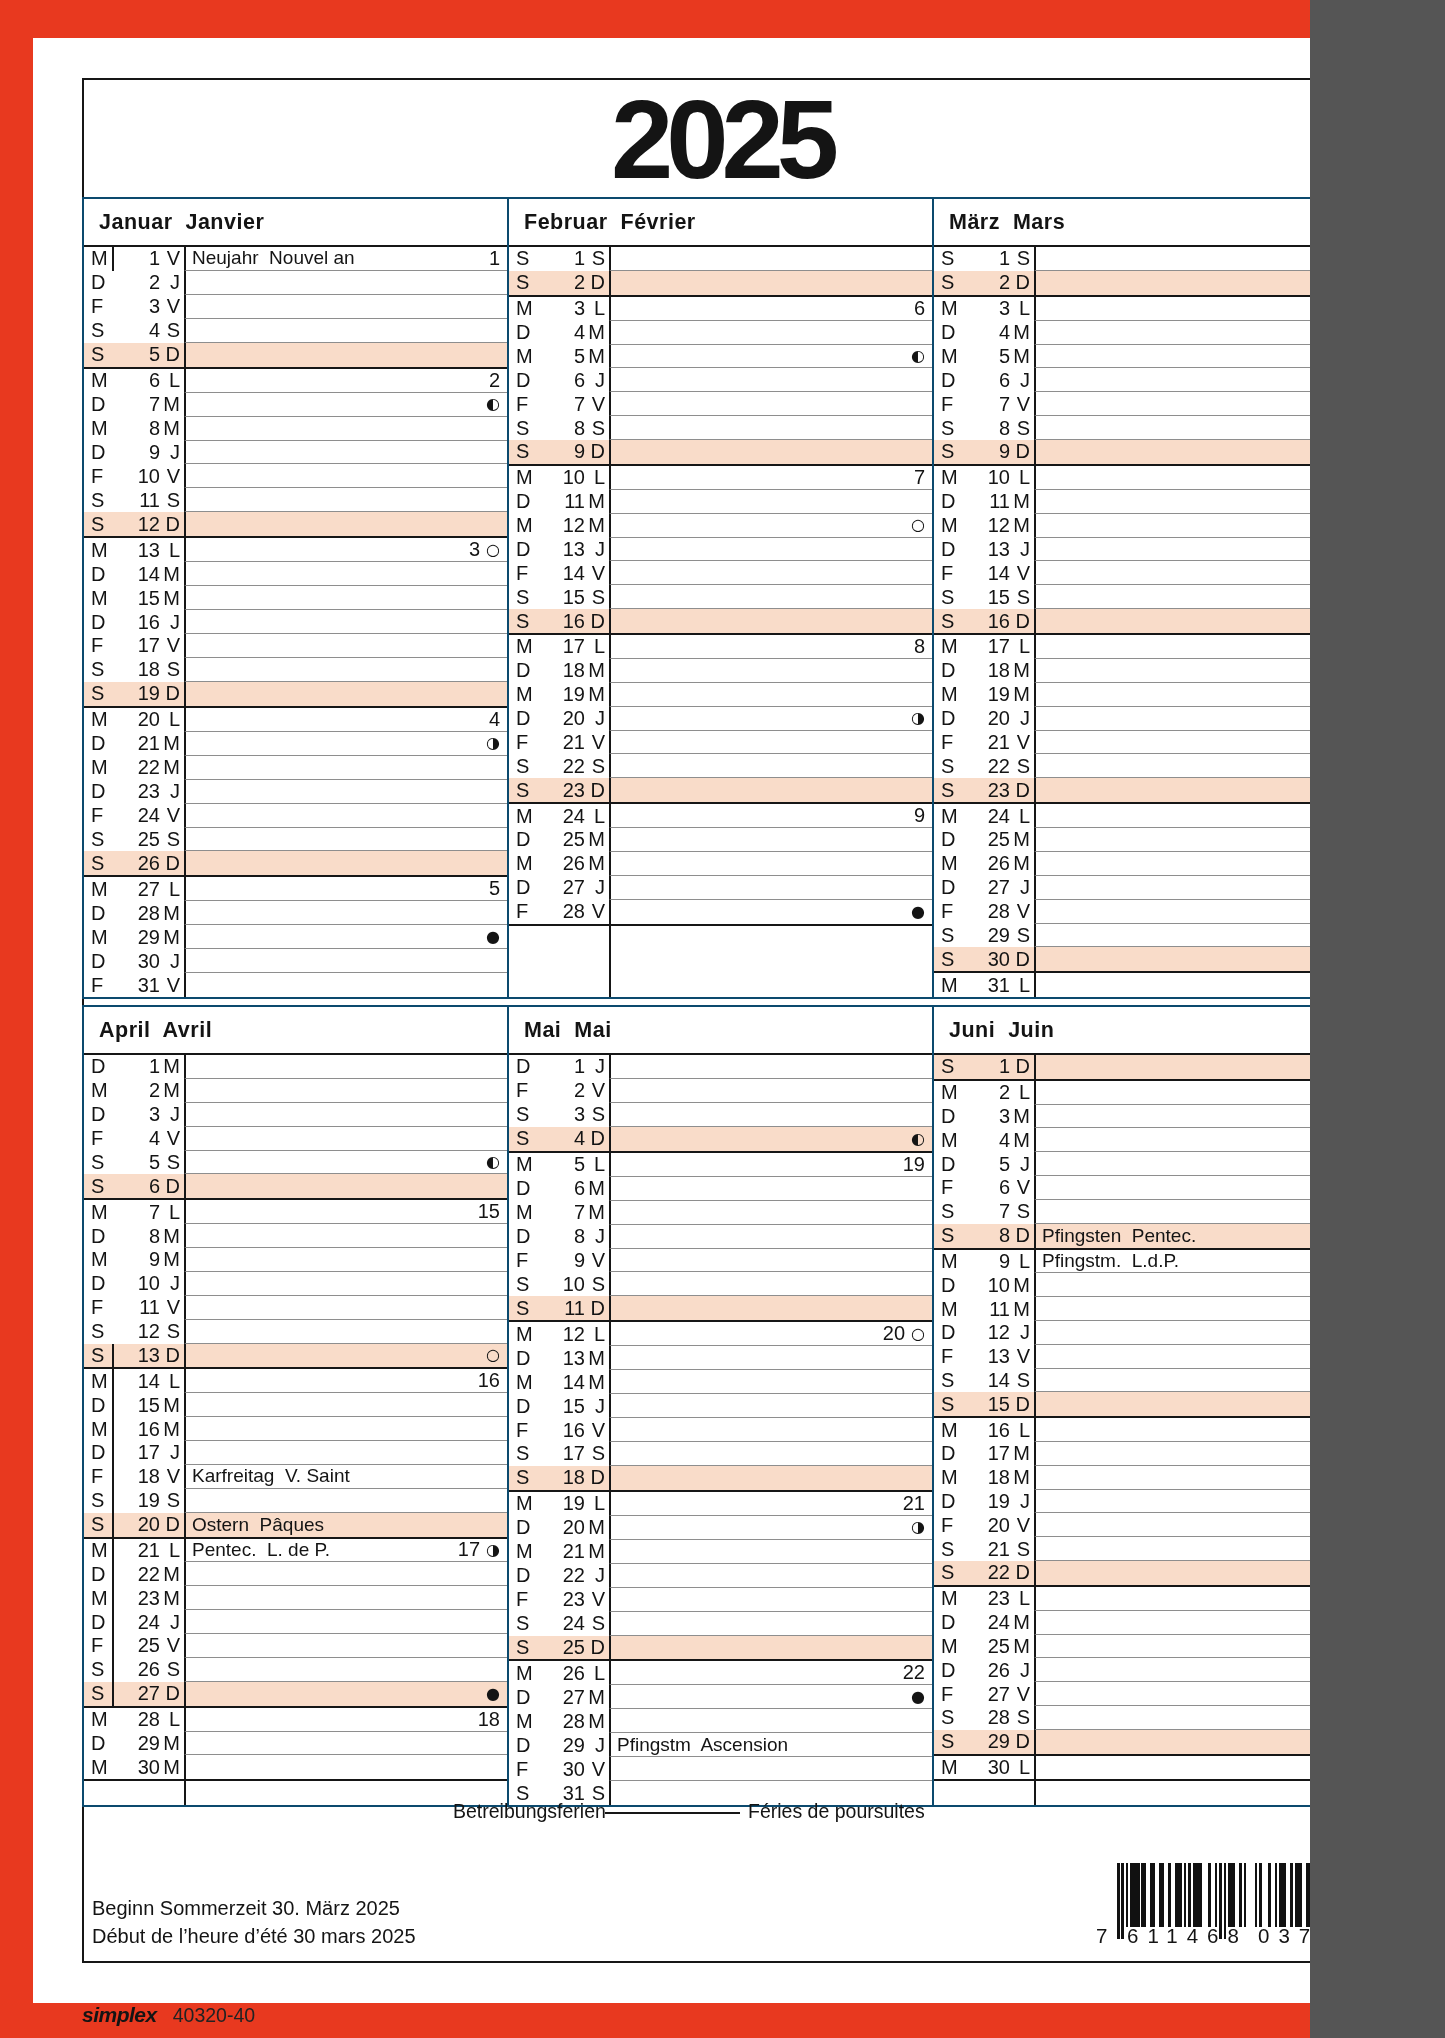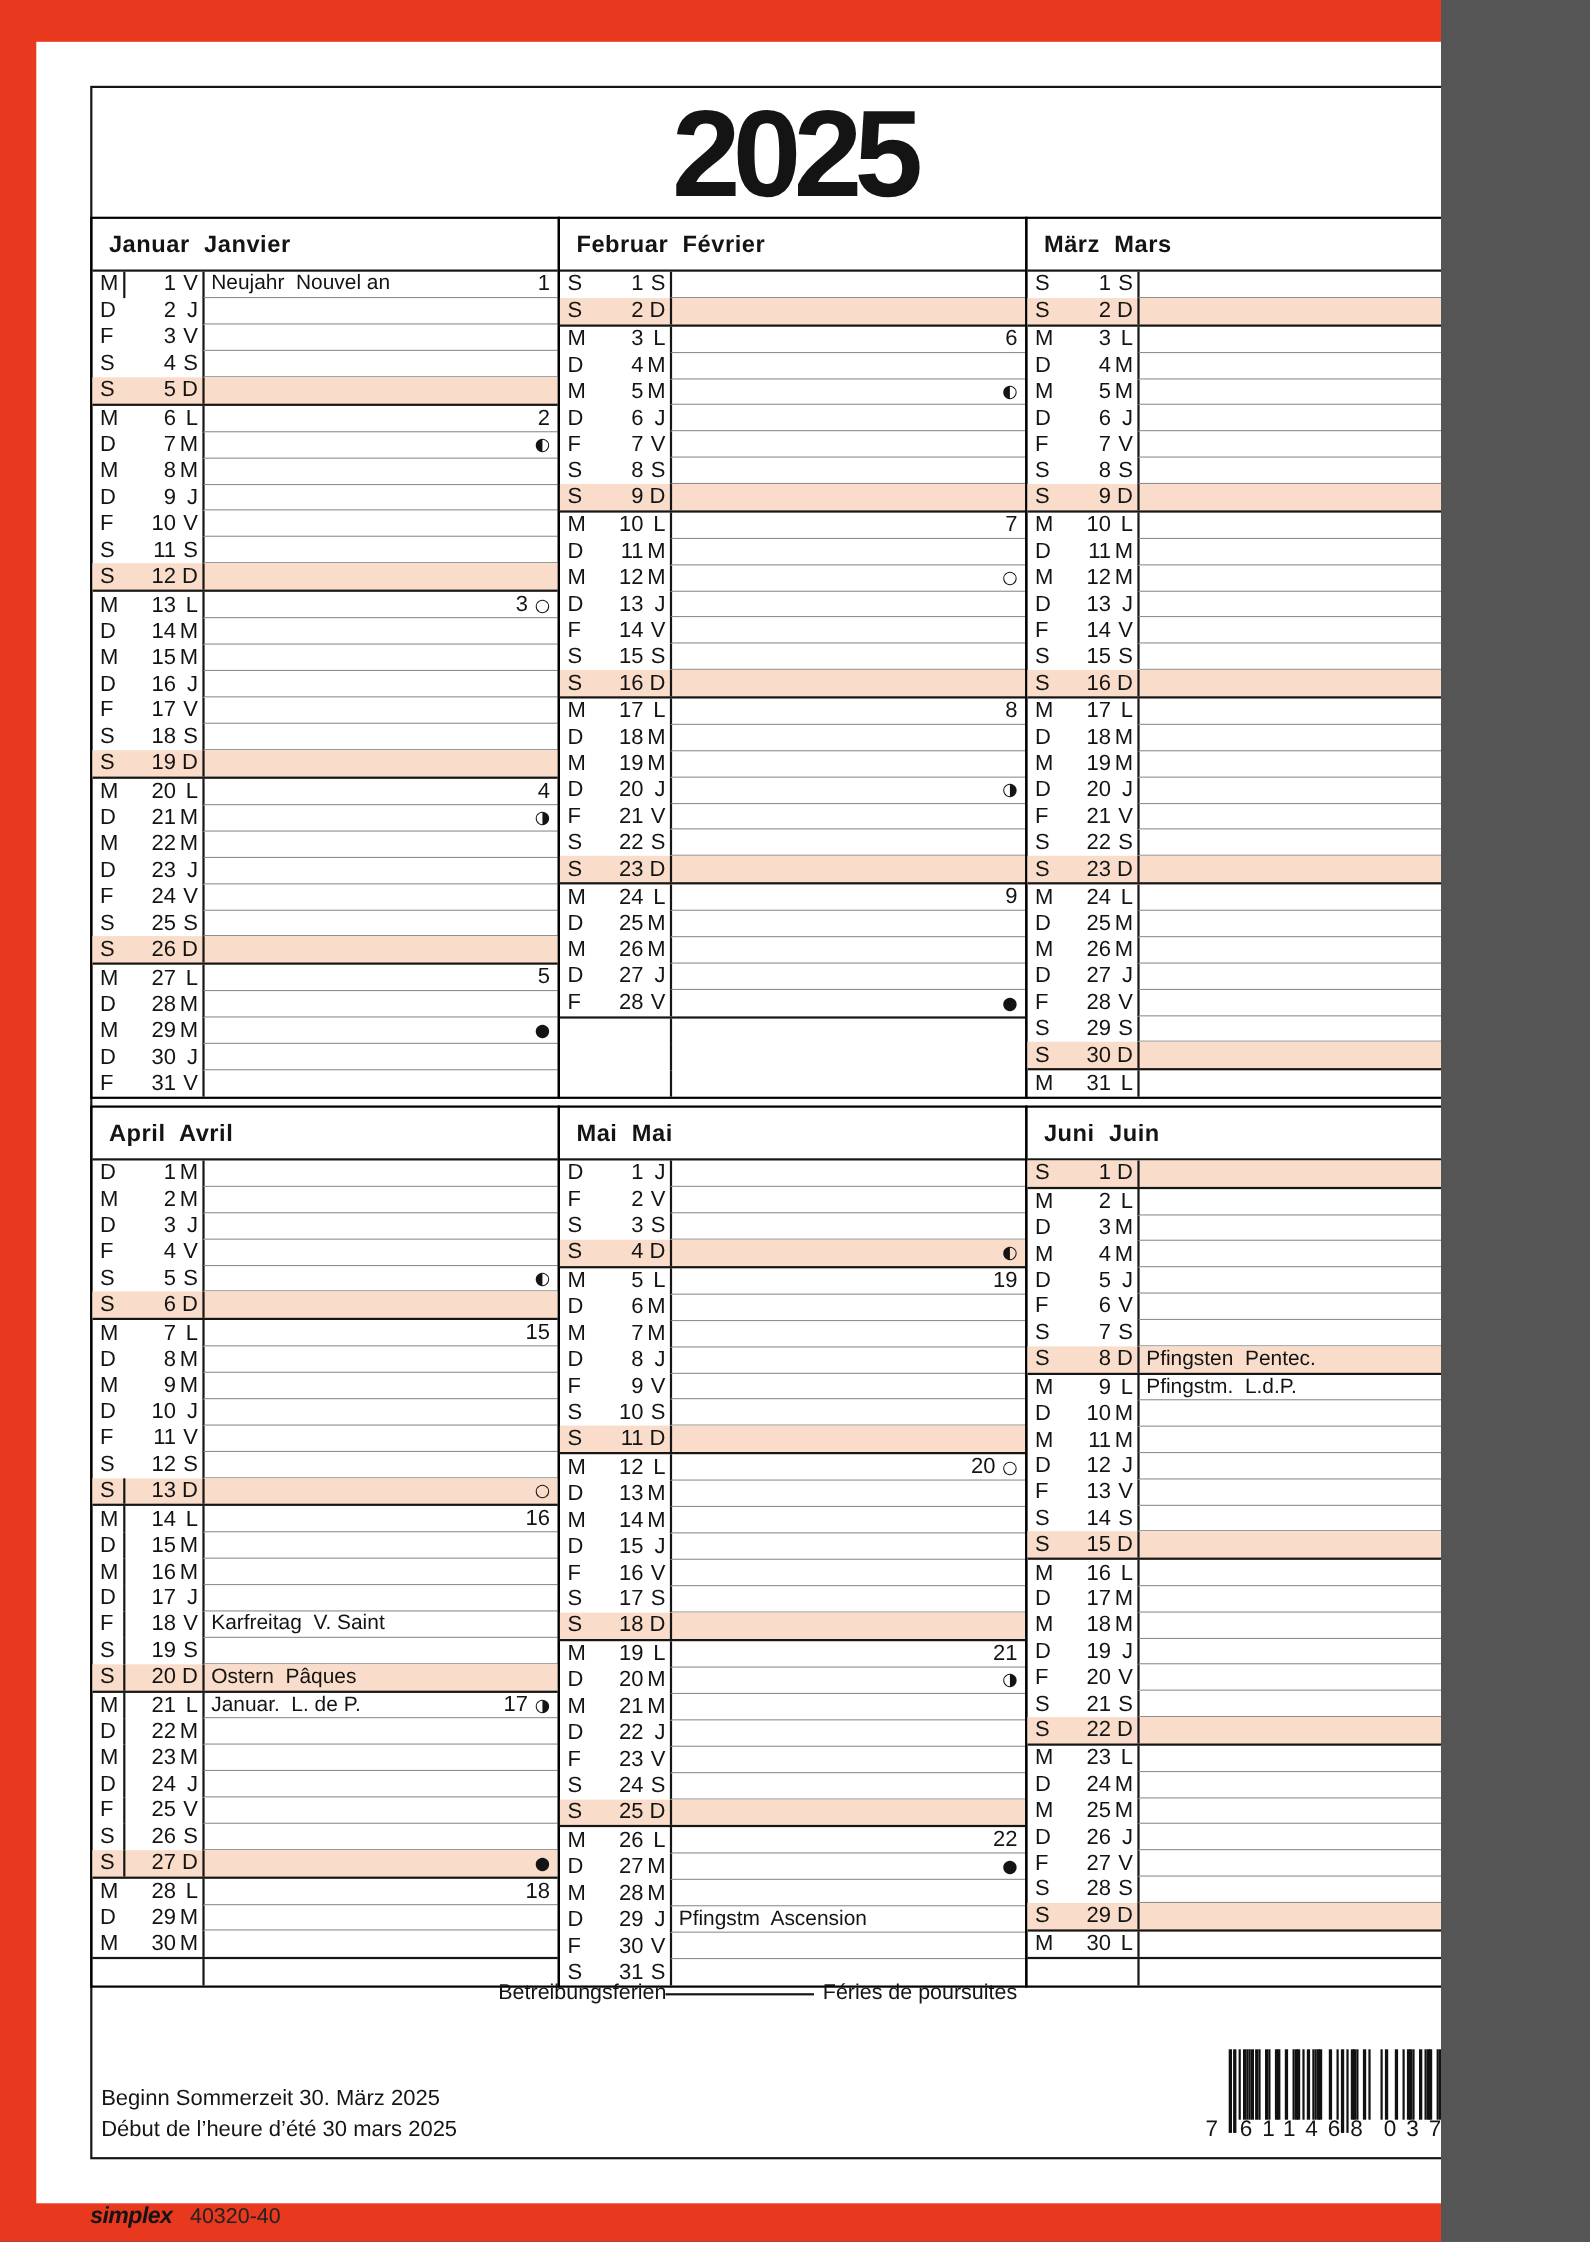--- a/index.html
+++ b/index.html
@@ -4,21 +4,21 @@
 <style>
   html,body{margin:0;padding:0;background:#555;}
   .page{position:relative;width:1310px;height:2038px;background:#e8391f;overflow:hidden;
         font-family:"Liberation Sans","DejaVu Sans",sans-serif;color:#141414;}
   .sheet{position:absolute;left:33px;top:38px;width:1375px;height:1965px;background:#ffffff;}
   .content-box{position:absolute;left:82px;top:78px;width:1279px;height:1885px;
         border:2px solid #161616;box-sizing:border-box;}
   .year-title{position:absolute;left:82px;top:84px;width:1279px;text-align:center;
         font-size:112px;font-weight:bold;letter-spacing:-7px;line-height:1;}
   
-  .month{position:absolute;border:2px solid #000000;box-sizing:border-box;
+  .month{position:absolute;border:2px solid #0c4a6e;box-sizing:border-box;
         display:flex;flex-direction:column;background:transparent;}
   .mh{height:46px;border-bottom:2px solid #161616;display:flex;align-items:center;
         padding-left:15px;font-weight:bold;font-size:21.5px;letter-spacing:.5px;white-space:pre;}
   .rows{flex:1;display:flex;flex-direction:column;}
   .r{flex:1 1 0;min-height:0;display:flex;align-items:center;position:relative;
         font-size:20px;box-sizing:border-box;}
   .r.su{background:#f9dcc9;}
   .r.k{border-bottom:2px solid #161616;}
   .de{width:30px;padding-left:7px;box-sizing:border-box;}
   .num{width:46px;text-align:right;}
@@ -871,21 +871,21 @@
             <div class="note">
               <span class="nt">Ostern  Pâques</span>
             </div>
           </div>
           <div class="r g">
             <span class="de">M</span>
             <span class="bfmark"></span>
             <span class="num">21</span>
             <span class="fr">L</span>
             <div class="note">
-              <span class="nt">Januar.  L. de P.</span>
+              <span class="nt">Pentec.  L. de P.</span>
               <span class="rg">
                 <span class="wk">17</span>
                 <span class="mo">◑</span>
               </span>
             </div>
           </div>
           <div class="r g">
             <span class="de">D</span>
             <span class="bfmark"></span>
             <span class="num">22</span>

